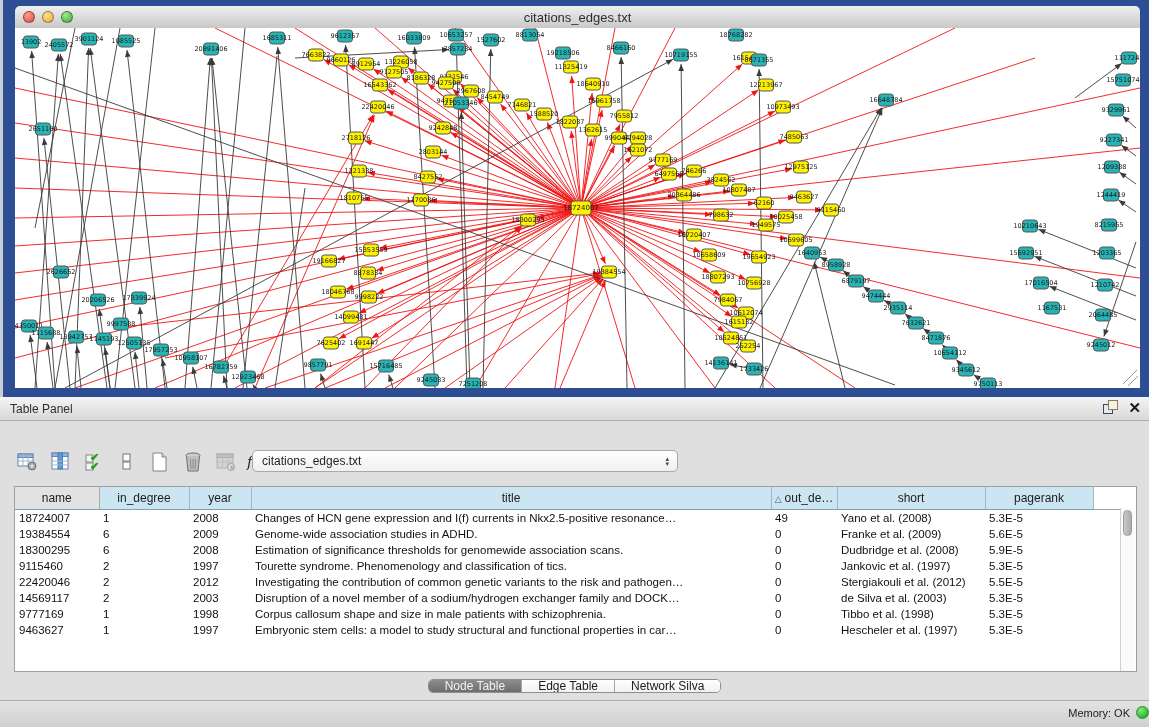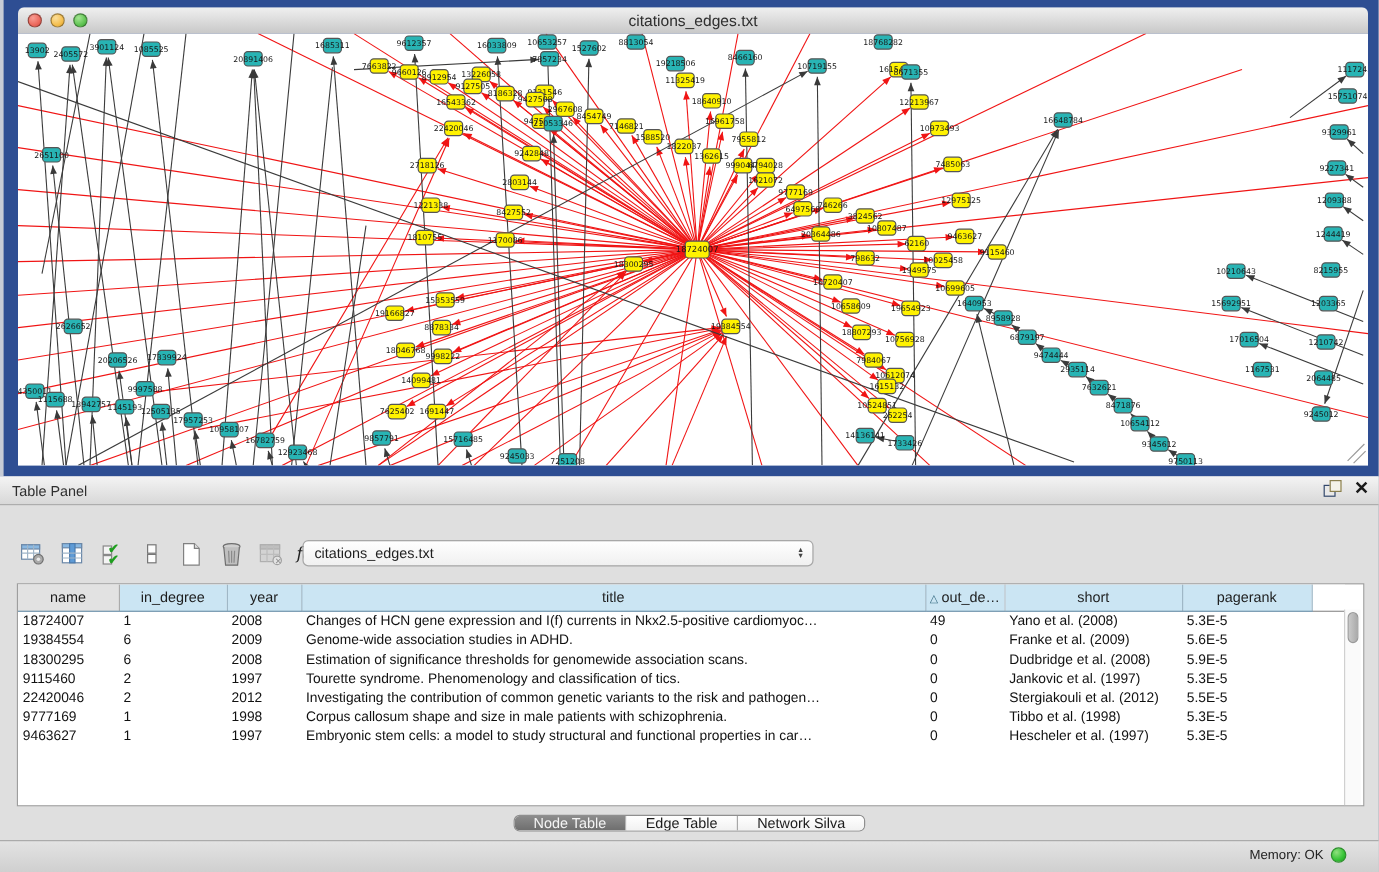--- a/index.html
+++ b/index.html
@@ -52,21 +52,21 @@
   .vsb .thumb{position:absolute;left:2px;top:2px;width:9px;height:26px;background:linear-gradient(90deg,#C9C9C9,#ABABAB);border-radius:5px;border:1px solid #9A9A9A;box-sizing:border-box;}
 
   .tabbar{position:absolute;left:0;top:672px;width:1149px;height:28px;display:flex;align-items:center;justify-content:center;}
   .seg{display:flex;border:1px solid #8F8F8F;border-radius:5px;overflow:hidden;background:#FFFFFF;height:14px;box-sizing:border-box;}
   .seg .tab{font-size:12px;color:#1C1C1C;padding:0 16px;display:flex;align-items:center;border-right:1px solid #A8A8A8;background:linear-gradient(#FFFFFF,#F1F1F1);}
   .seg .tab:last-child{border-right:none;}
   .seg .tab.active{background:linear-gradient(#8C8C8C,#6E6E6E);color:#F4F4F4;}
 
   .statusbar{position:absolute;left:0;top:700px;width:1149px;height:27px;background:linear-gradient(#E3E3E3,#CFCFCF);
     border-top:1px solid #ABABAB;box-sizing:border-box;}
-  .mem{position:absolute;right:27px;top:5px;display:flex;align-items:center;gap:6px;}
+  .mem{position:absolute;right:0;top:5px;display:flex;align-items:center;gap:6px;}
   .mem .memtext{font-size:11px;color:#222;}
   .memdot{width:13px;height:13px;border-radius:50%;background:radial-gradient(circle at 35% 30%,#8FE07E,#35C335 60%,#259225);border:1px solid #2A8F2A;box-sizing:border-box;}
 </style>
 </head>
 <body>
 
 <div class="app">
 
   <div class="desktop">
     <div class="titlebar">
@@ -1047,21 +1047,21 @@
           <th>short</th>
           <th>pagerank</th>
           <th class="last"></th>
         </tr>
       </thead>
       <tbody id="tbody">
           <tr>
             <td class="c0">18724007</td>
             <td class="c1">1</td>
             <td class="c2">2008</td>
-            <td class="c3">Changes of HCN gene expression and I(f) currents in Nkx2.5-positive cardiomyoc…</td>
+            <td class="c3">Changes of HCN gene expression and I(f) currents in Nkx2.5-positive resonance…</td>
             <td class="c4">49</td>
             <td class="c5">Yano et al. (2008)</td>
             <td class="c6">5.3E-5</td>
             <td class="cf"></td>
           </tr>
           <tr>
             <td class="c0">19384554</td>
             <td class="c1">6</td>
             <td class="c2">2009</td>
             <td class="c3">Genome-wide association studies in ADHD.</td>
@@ -1094,20 +1094,30 @@
             <td class="c0">22420046</td>
             <td class="c1">2</td>
             <td class="c2">2012</td>
             <td class="c3">Investigating the contribution of common genetic variants to the risk and pathogen…</td>
             <td class="c4">0</td>
             <td class="c5">Stergiakouli et al. (2012)</td>
             <td class="c6">5.5E-5</td>
             <td class="cf"></td>
           </tr>
           <tr>
+            <td class="c0">14569117</td>
+            <td class="c1">2</td>
+            <td class="c2">2003</td>
+            <td class="c3">Disruption of a novel member of a sodium/hydrogen exchanger family and DOCK…</td>
+            <td class="c4">0</td>
+            <td class="c5">de Silva et al. (2003)</td>
+            <td class="c6">5.3E-5</td>
+            <td class="cf"></td>
+          </tr>
+          <tr>
             <td class="c0">9777169</td>
             <td class="c1">1</td>
             <td class="c2">1998</td>
             <td class="c3">Corpus callosum shape and size in male patients with schizophrenia.</td>
             <td class="c4">0</td>
             <td class="c5">Tibbo et al. (1998)</td>
             <td class="c6">5.3E-5</td>
             <td class="cf"></td>
           </tr>
           <tr>

